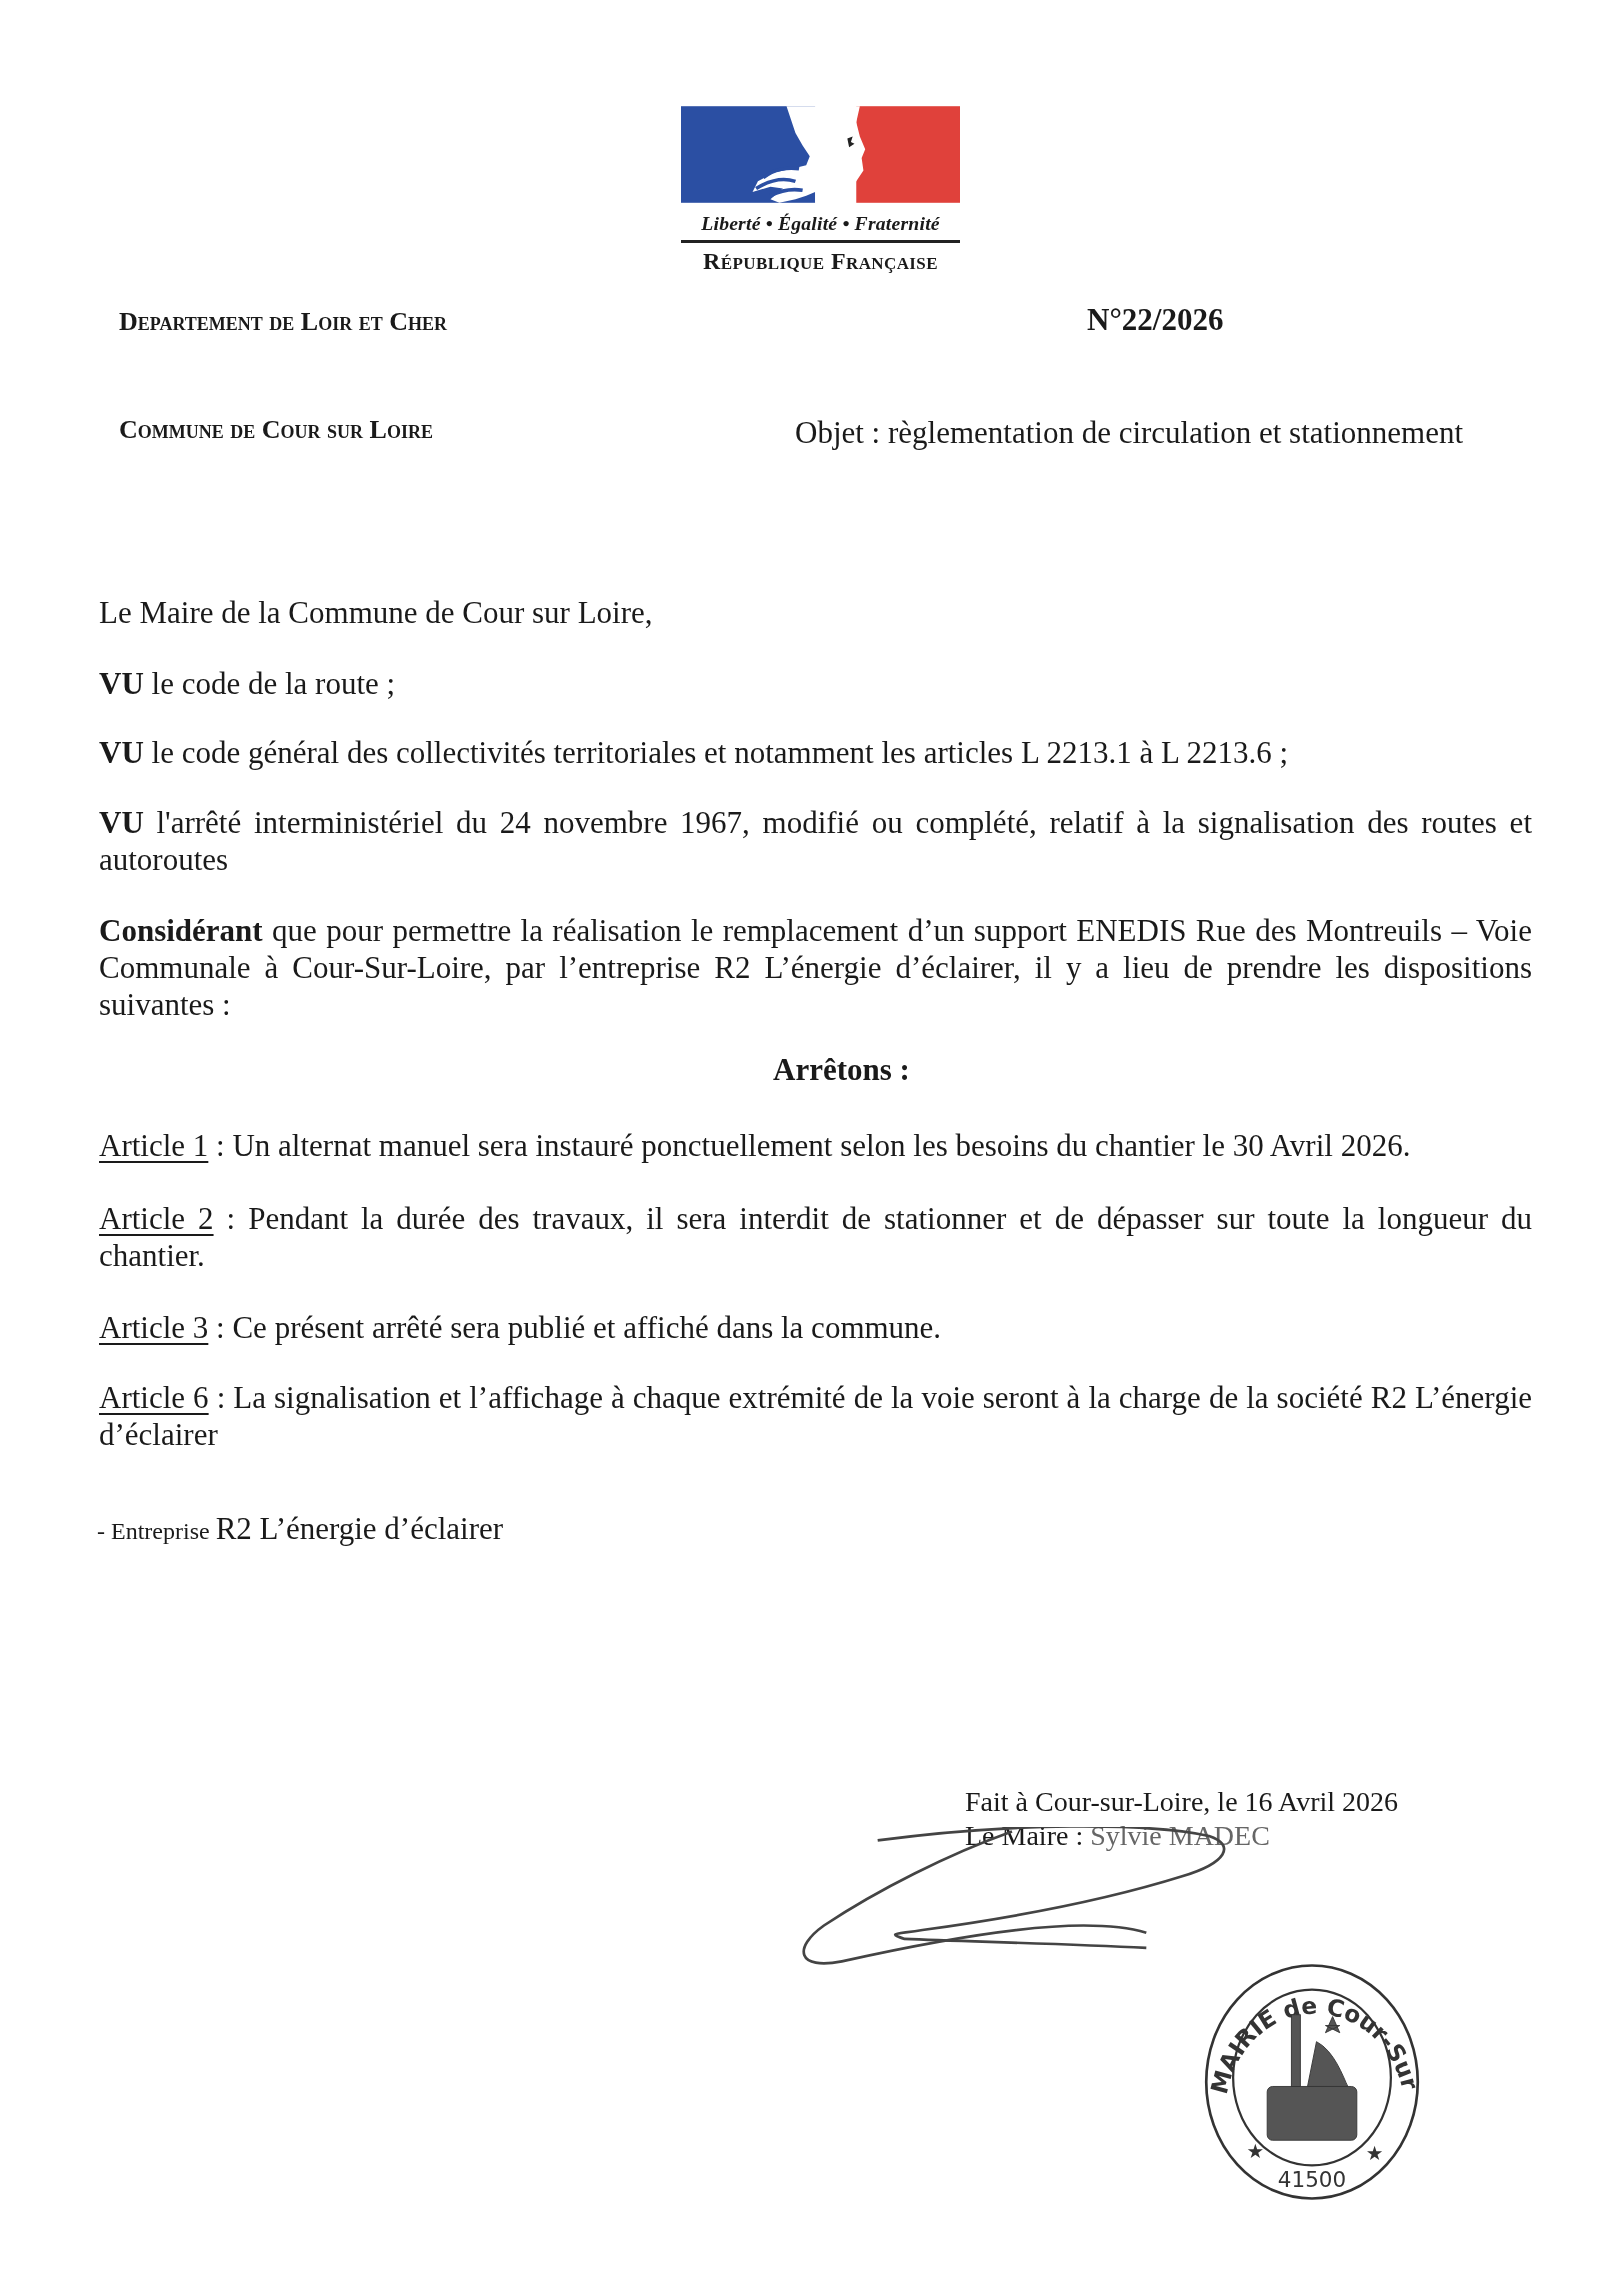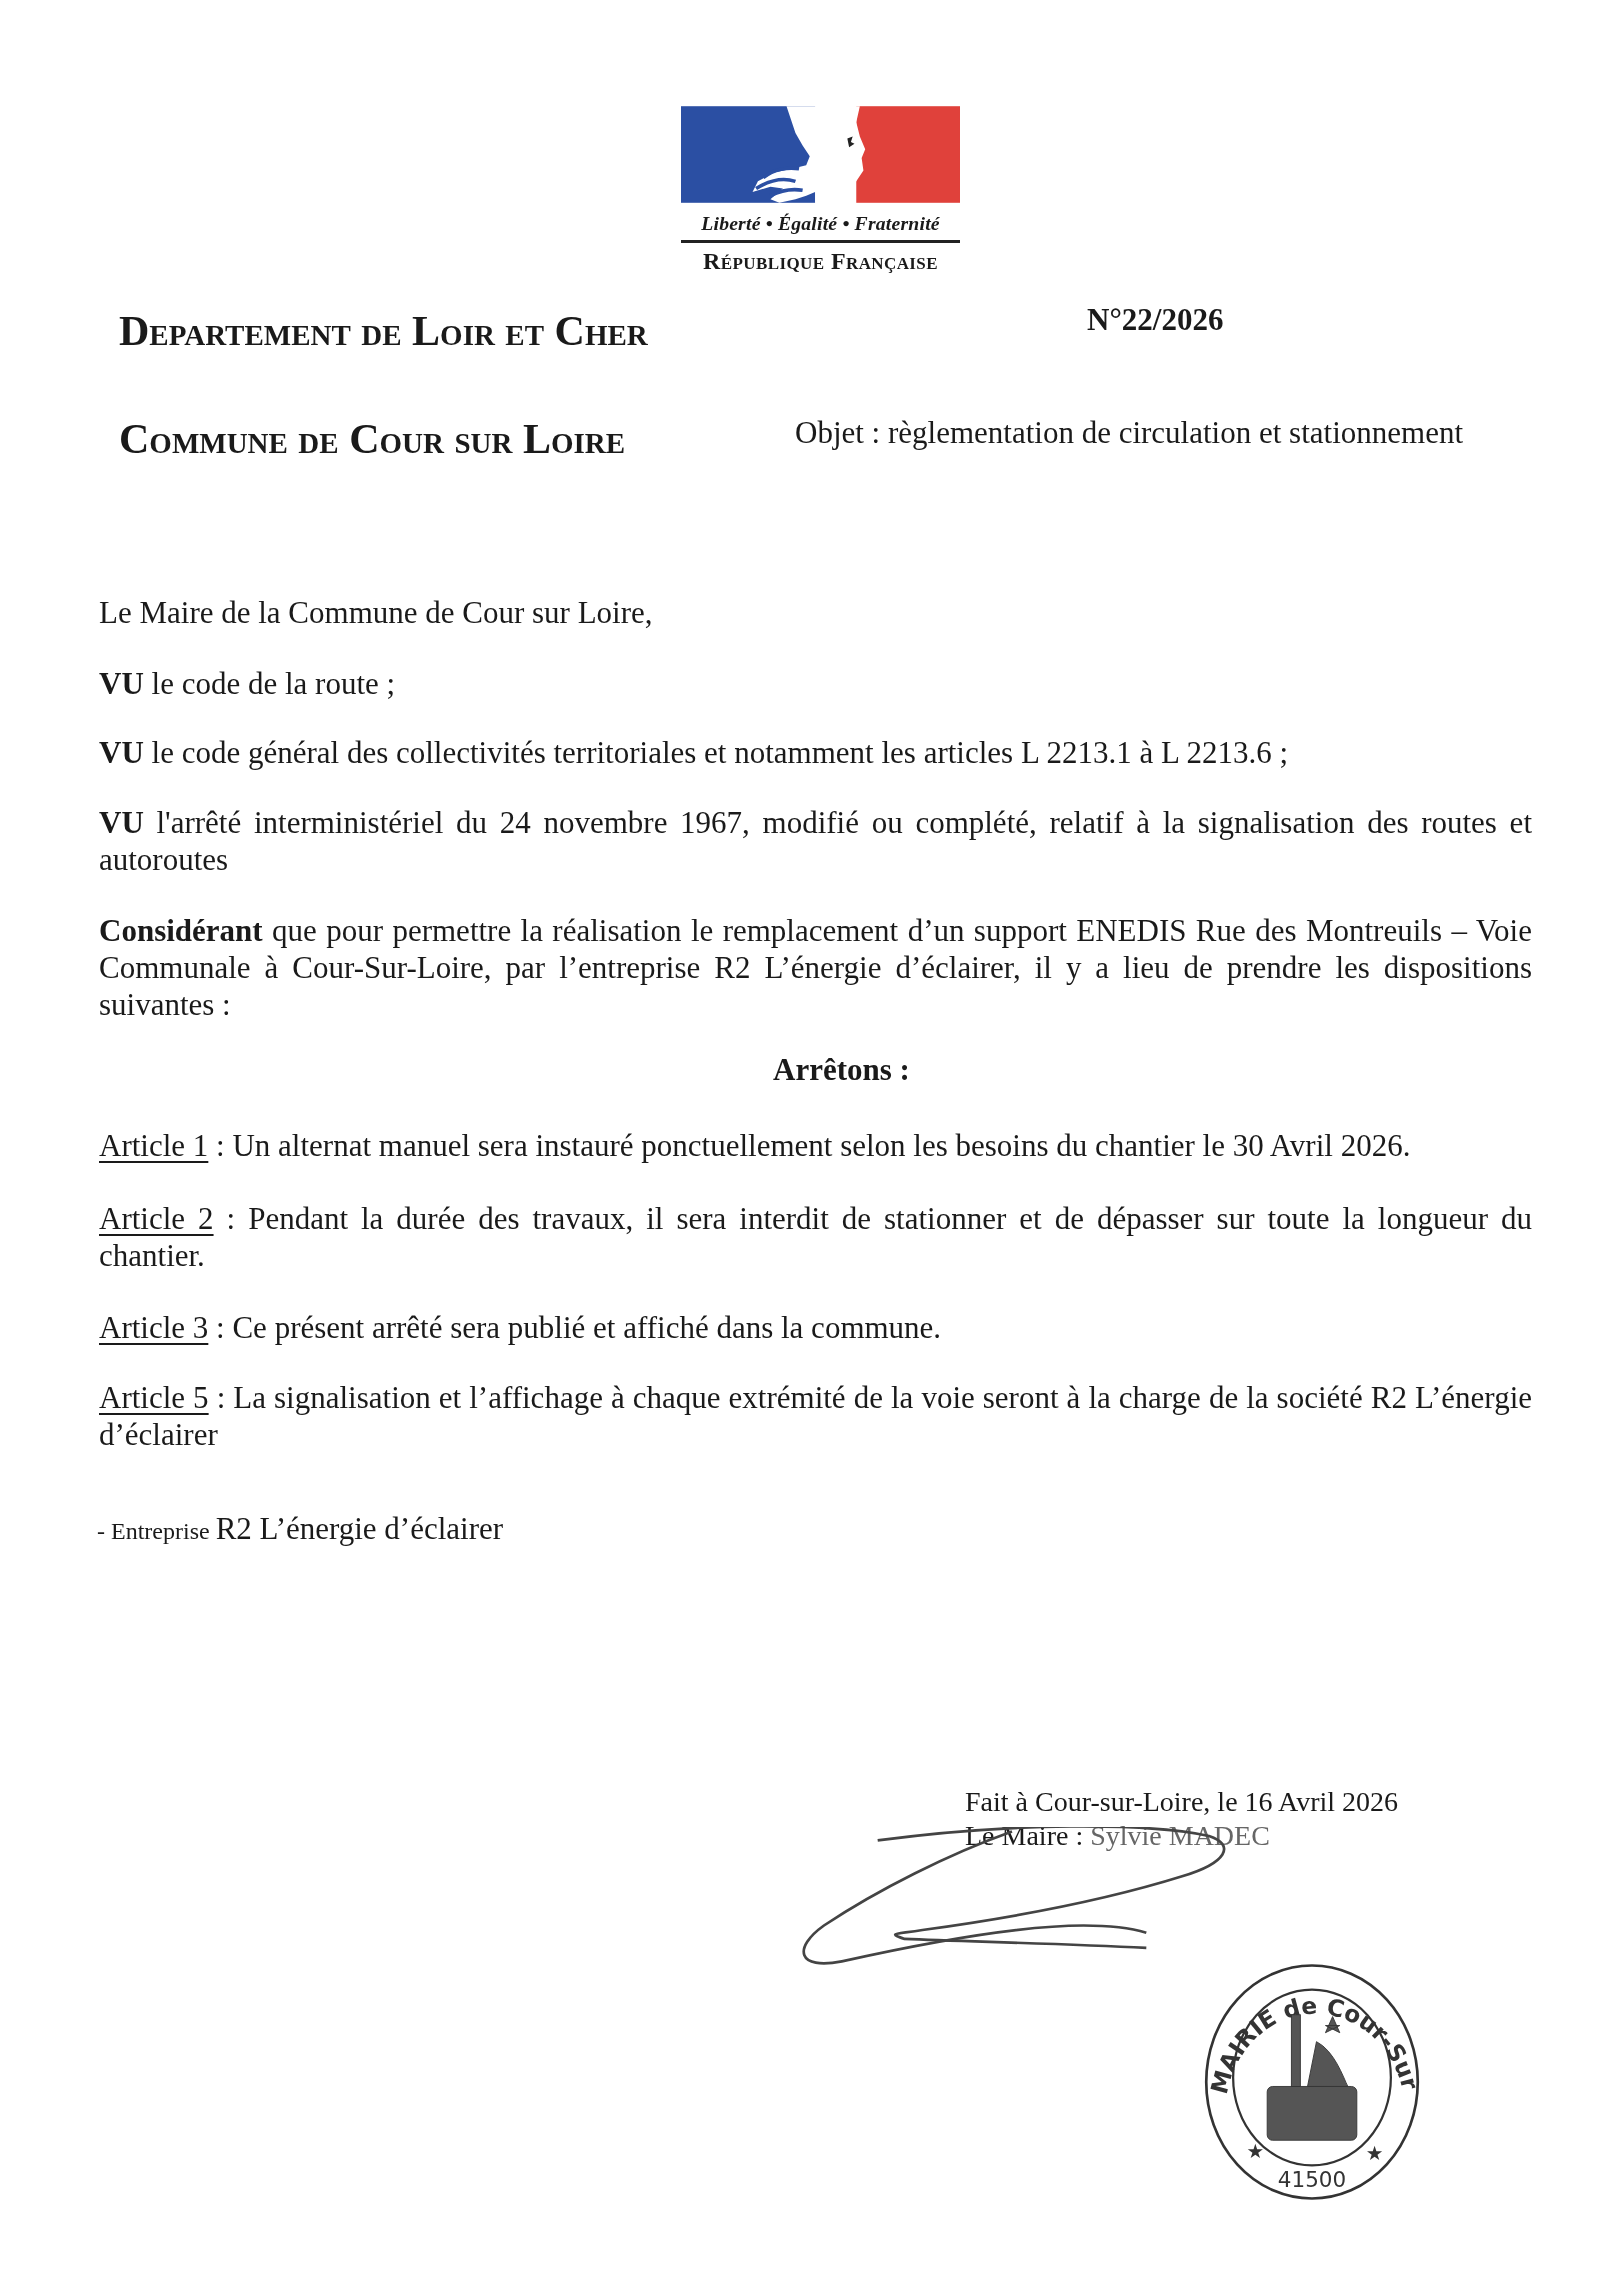--- a/index.html
+++ b/index.html
@@ -15,21 +15,21 @@
     #logo .motto {
       position: absolute; left: 0; top: 106px; width: 279px; text-align: center;
       font-style: italic; font-weight: bold; font-size: 19.7px; letter-spacing: 0.2px;
     }
     #logo .rule { position: absolute; left: 0; top: 134px; width: 279px; height: 2.7px; background: #222; }
     #logo .rf {
       position: absolute; left: 0; top: 142px; width: 279px; text-align: center;
       font-weight: bold; font-size: 24px; font-variant: small-caps; letter-spacing: 0.4px;
     }
 
-    .header-left { left: 119px; font-weight: bold; font-size: 42px; font-variant: small-caps; }
+    .header-left { left: 119px; font-weight: bold; font-size: 26px; font-variant: small-caps; }
     #dept { top: 307px; }
     #commune { top: 415px; }
     #decree-no { left: 1079px; top: 302px; font-weight: bold; font-size: 31px; margin-left: 8px; }
     #objet { left: 795px; top: 415px; font-size: 31px; }
 
     .para { left: 99px; width: 1433px; font-size: 31px; line-height: 37px; text-align: justify; }
     .para b { font-weight: bold; }
     #mayor { top: 594px; }
     #vu1 { top: 665px; }
     #vu2 { top: 734px; }
@@ -94,21 +94,21 @@
 <div id="art1" class="abs para">
   <span class="art-label">Article 1</span><span> : Un alternat manuel sera instauré ponctuellement selon les besoins du chantier le 30 Avril 2026.</span>
 </div>
 <div id="art2" class="abs para">
   <span class="art-label">Article 2</span><span> : Pendant la durée des travaux, il sera interdit de stationner et de dépasser sur toute la longueur du chantier.</span>
 </div>
 <div id="art3" class="abs para">
   <span class="art-label">Article 3</span><span> : Ce présent arrêté sera publié et affiché dans la commune.</span>
 </div>
 <div id="art4" class="abs para">
-  <span class="art-label">Article 5</span><span> : La signalisation et l’affichage à chaque extrémité de la voie seront à la charge de la société R2 L’énergie d’éclairer</span>
+  <span class="art-label">Article 6</span><span> : La signalisation et l’affichage à chaque extrémité de la voie seront à la charge de la société R2 L’énergie d’éclairer</span>
 </div>
 
 <div id="ampliation" class="abs">
   <div>
     <span>- Entreprise </span><span class="big">R2 L’énergie d’éclairer</span>
   </div>
 </div>
 
 <div id="fait" class="abs">
   <div>Fait à Cour-sur-Loire, le 16 Avril 2026</div>

